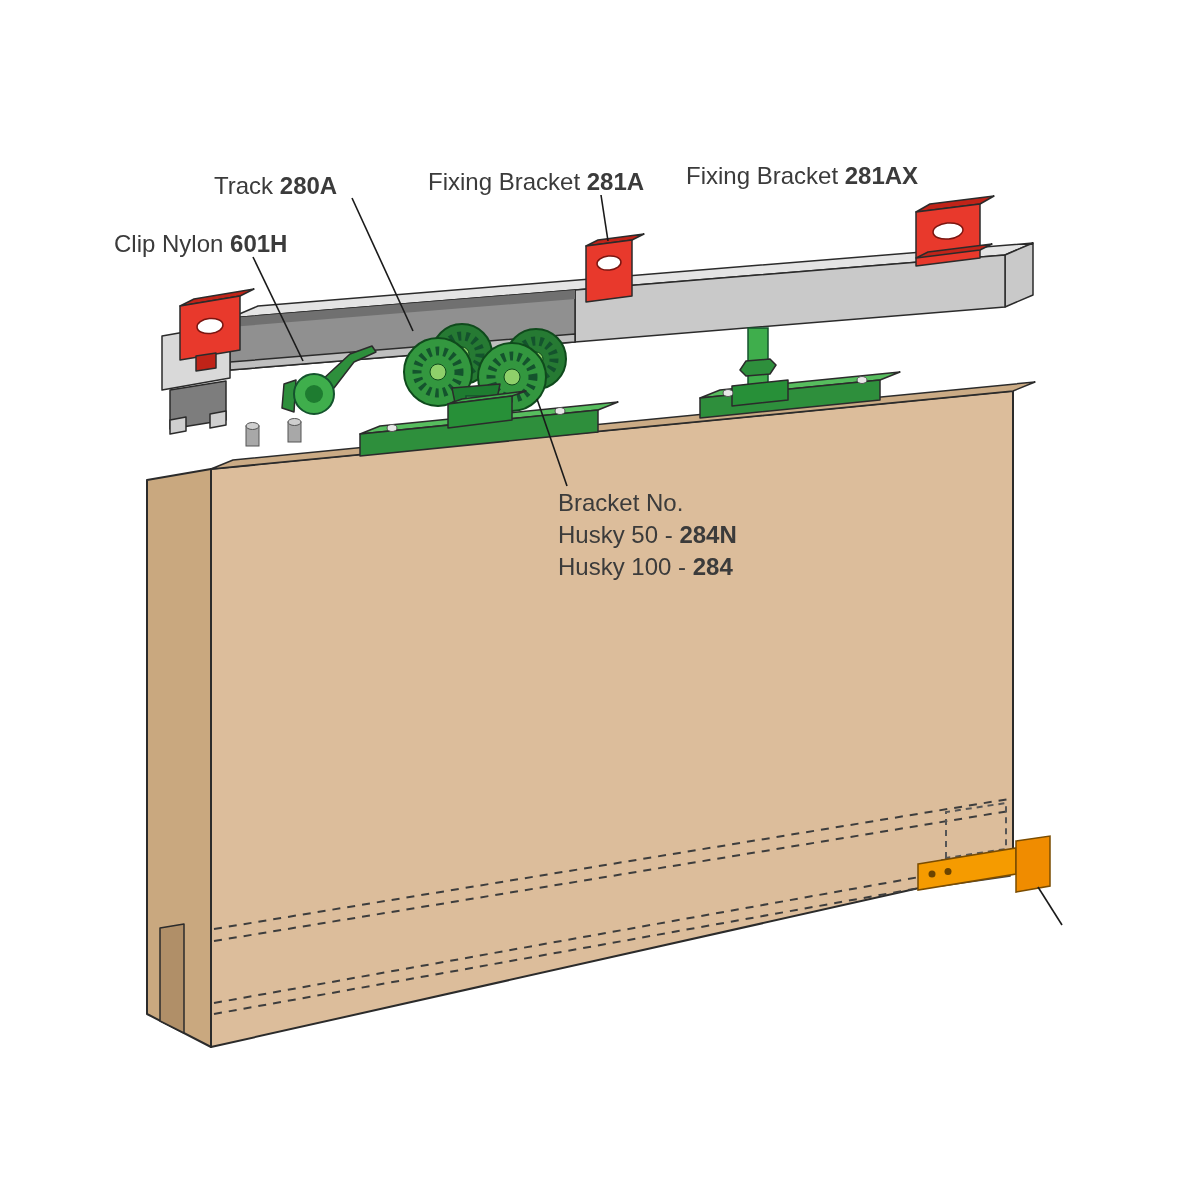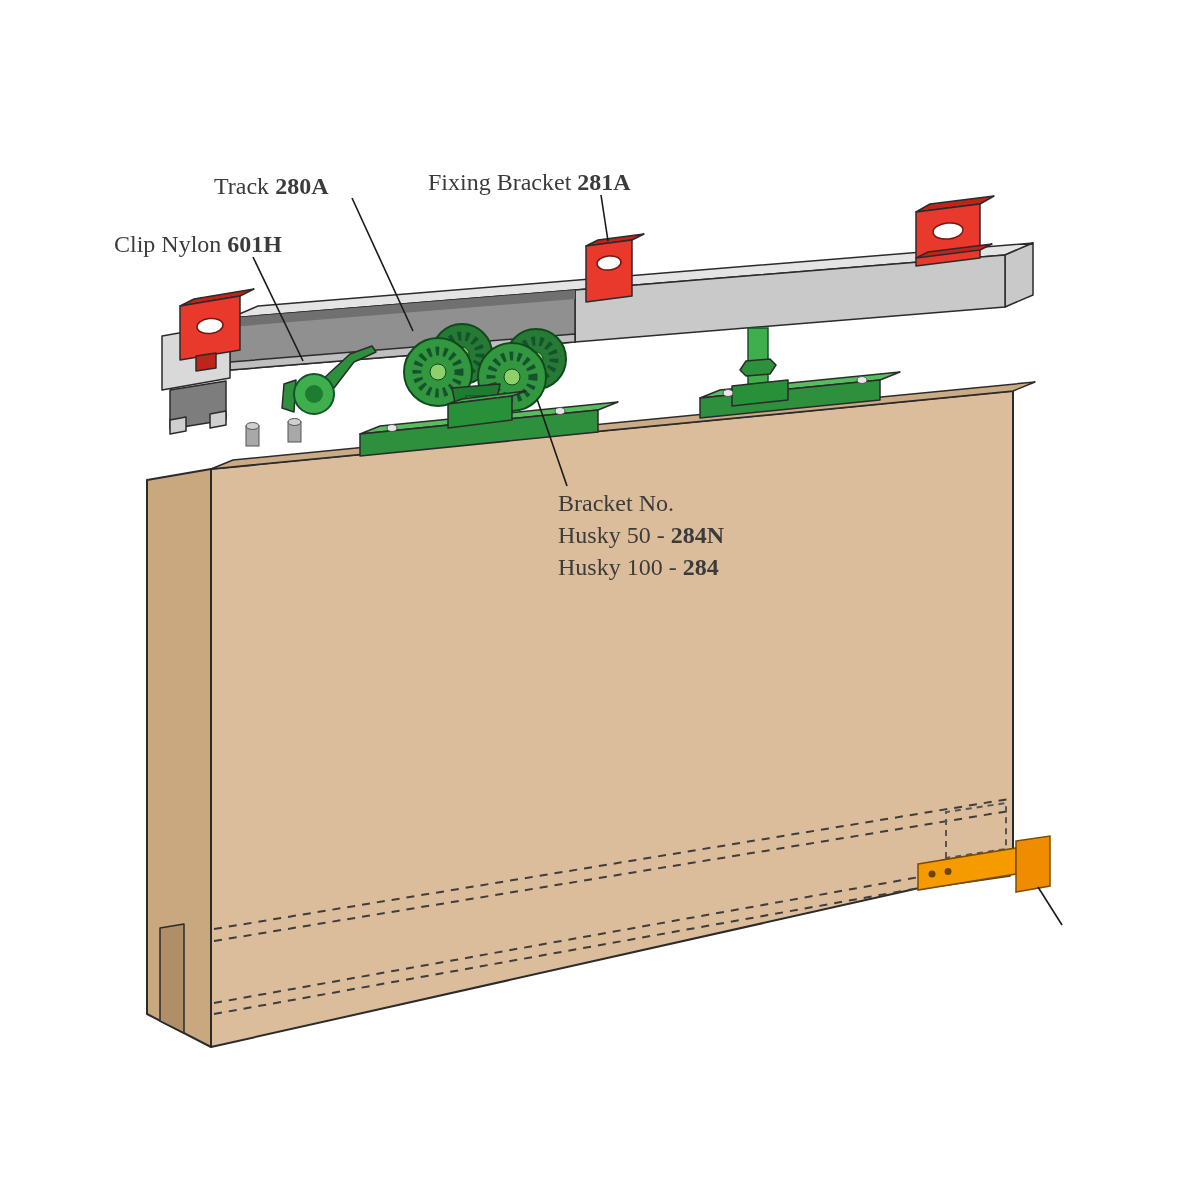--- a/index.html
+++ b/index.html
@@ -1,17 +1,17 @@
 <!DOCTYPE html>
 <html style="--text: #3b3b3b; --outline: #2b2b2b; --door_front: #dcbd9b; --door_side: #c9a87f; --door_top: #cbab85; --groove_shadow: #b08f68; --track_top: #e4e4e4; --track_front: #c9c9c9; --track_interior: #909090; --track_interior_dark: #707070; --track_lip: #bfbfbf; --track_end: #d9d9d9; --bracket_red: #e8392c; --bracket_red_dark: #c02318; --hanger_green: #3fae4c; --hanger_green_mid: #2e8f3c; --hanger_green_dark: #1e7c30; --hanger_green_top: #57bd5e; --hanger_hub: #8fd06a; --guide_orange: #f59b00; --guide_orange_dark: #f08c00; --guide_block: #ece8dc; --screw_gray: #a8a8a8;"><head>
 <meta charset="utf-8">
 <style>
   html,body{margin:0;padding:0;background:#fff;}
   .stage{position:relative;width:1200px;height:1200px;background:#fff;overflow:hidden;
-         font-family:Liberation Serif, serif;color:var(--text,#3b3b3b);}
+         font-family:Liberation Sans, sans-serif;color:var(--text,#3b3b3b);}
   .stage svg{position:absolute;left:0;top:0;}
   .label{position:absolute;font-size:24px;white-space:nowrap;line-height:32px;color:var(--text,#3b3b3b);}
   .label .b{font-weight:700;}
   .right{text-align:right;}
   .ol{stroke:var(--outline);stroke-width:2;stroke-linejoin:round;}
   .ol15{stroke:var(--outline);stroke-width:1.5;stroke-linejoin:round;}
   .dash{stroke:#3d3d3d;stroke-width:2;stroke-dasharray:8 7;fill:none;}
   .dashlite{stroke:#555;stroke-width:2;stroke-dasharray:6 5;fill:none;}
   .leader{stroke:#1a1a1a;stroke-width:1.6;}
   .wheel-holes{fill:none;stroke:#14532d;stroke-width:9;stroke-dasharray:3.5 4.5;}
@@ -152,20 +152,23 @@
 </svg>
 
 <div class="label" style="left:214px;top:170px">
   <span>Track </span><span class="b">280A</span>
 </div>
 
 <div class="label" style="left:428px;top:166px">
   <span>Fixing Bracket </span><span class="b">281A</span>
 </div>
 
+<div class="label" style="left:686px;top:160px">
+  <span>Fixing Bracket </span><span class="b">281AX</span>
+</div>
 
 <div class="label" style="left:114px;top:228px">
   <span>Clip Nylon </span><span class="b">601H</span>
 </div>
 
 <div class="label" style="left:558px;top:487px">
   <div>Bracket No.</div>
   <div>
     <span>Husky 50 - </span><span class="b">284N</span>
   </div>

